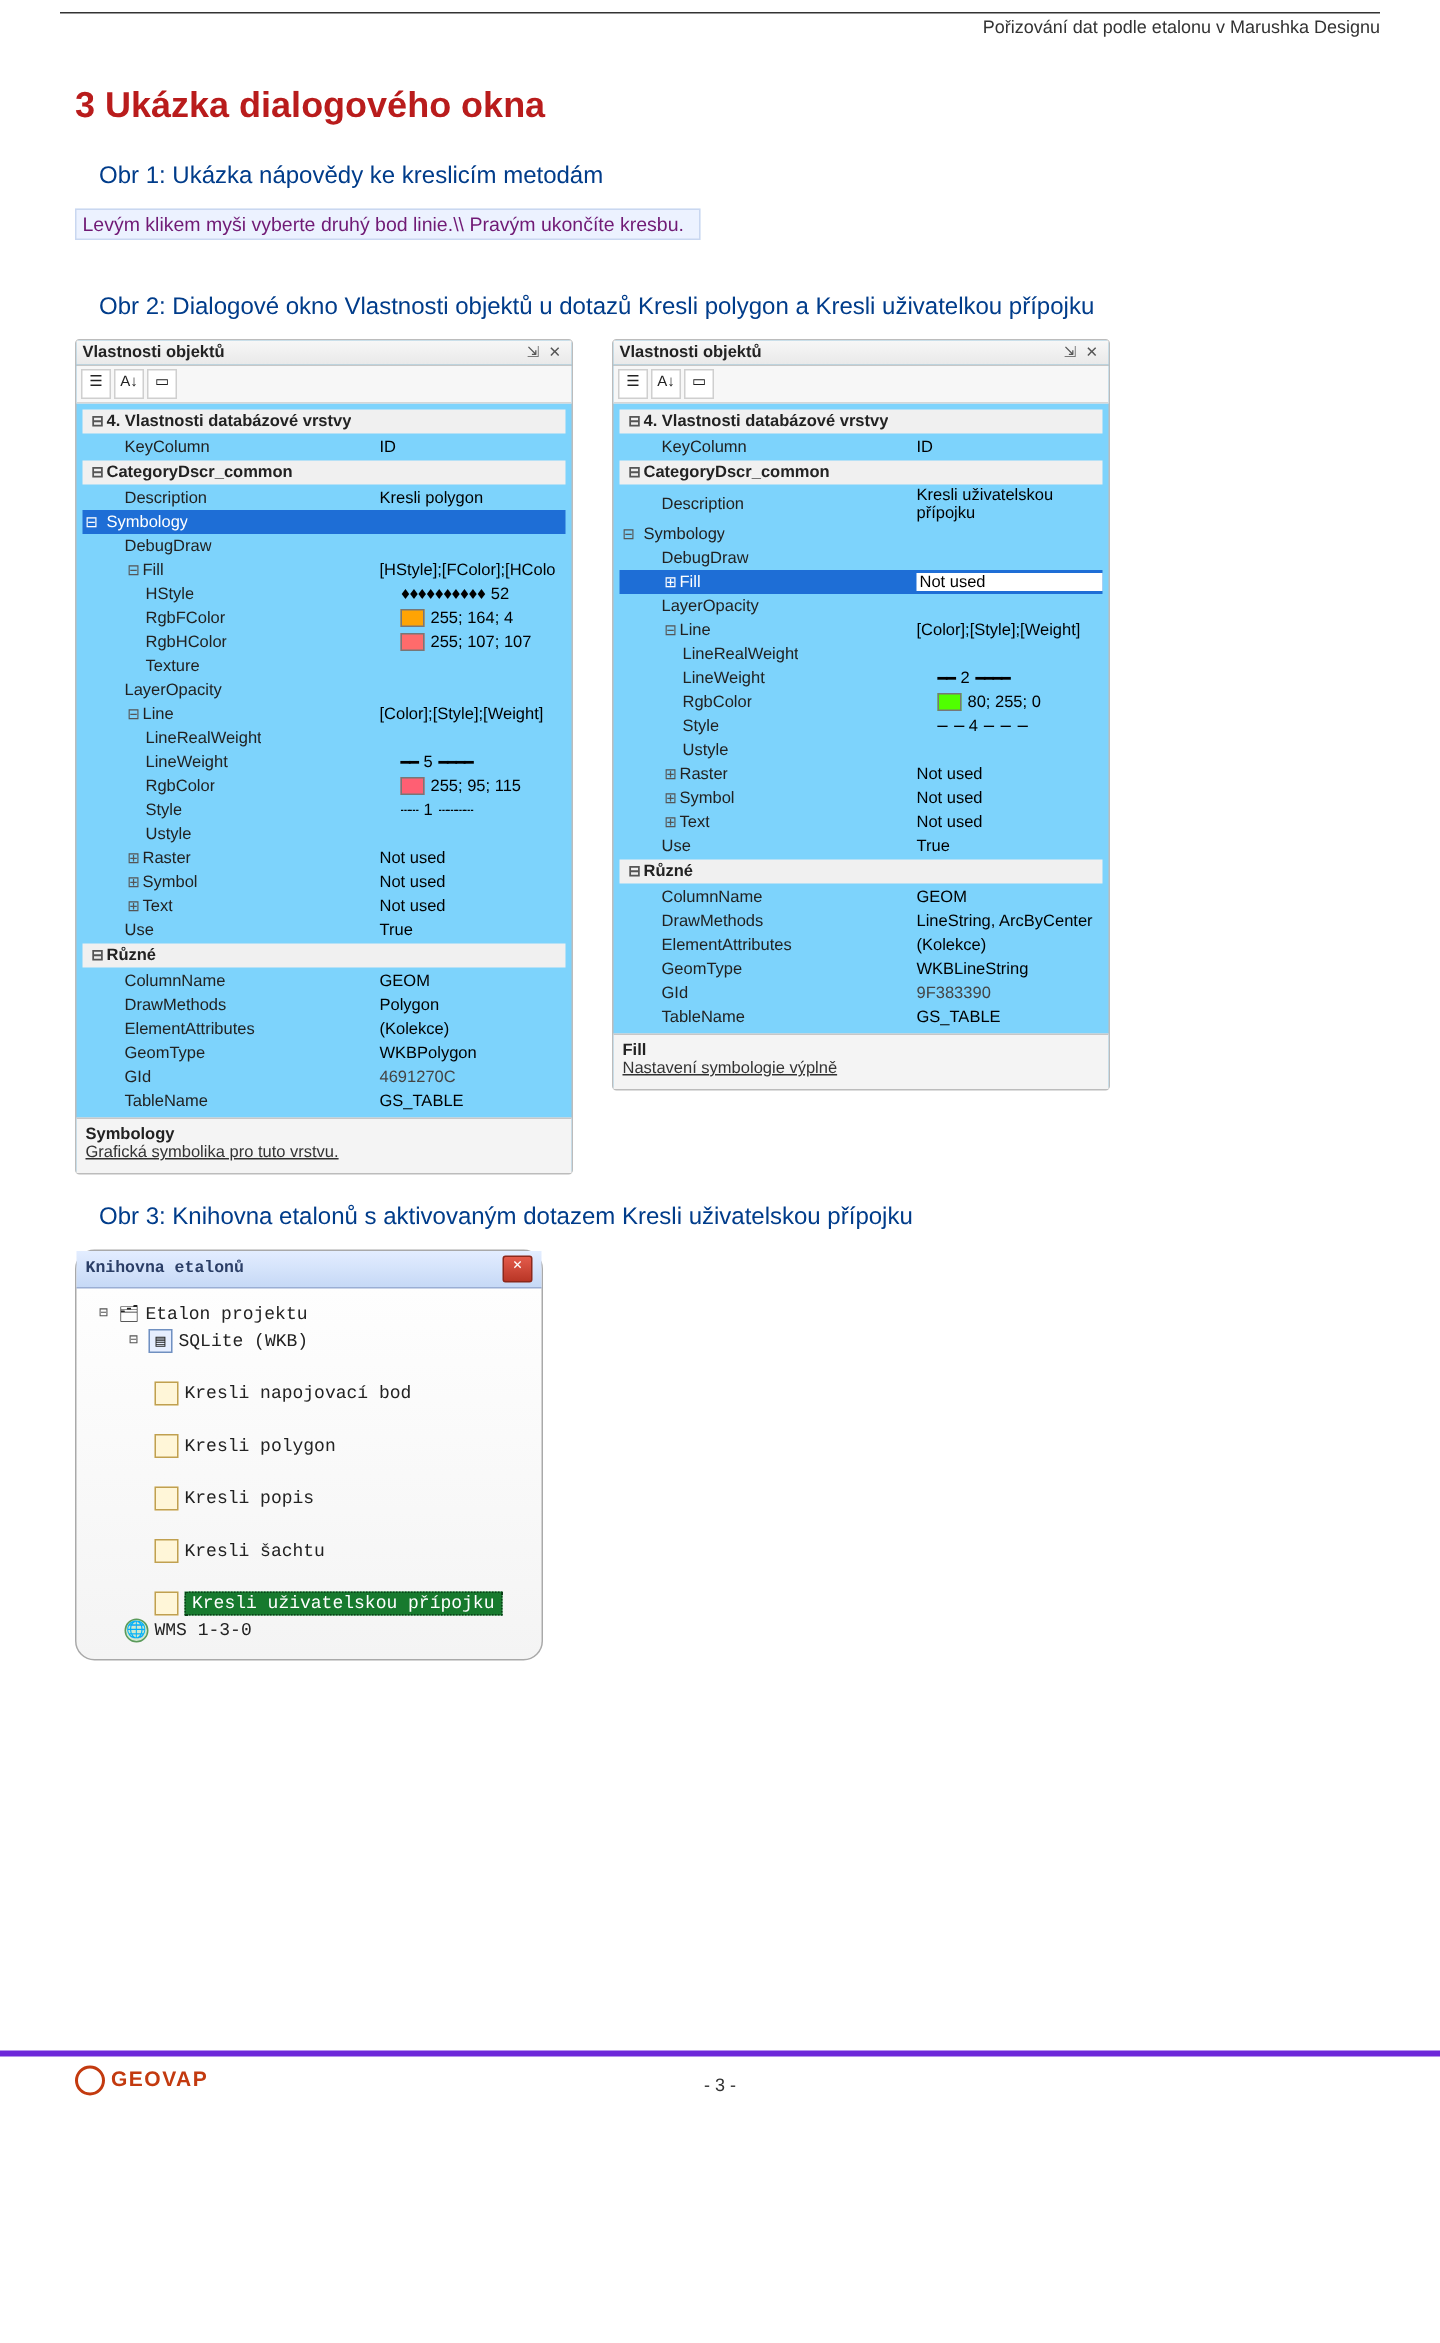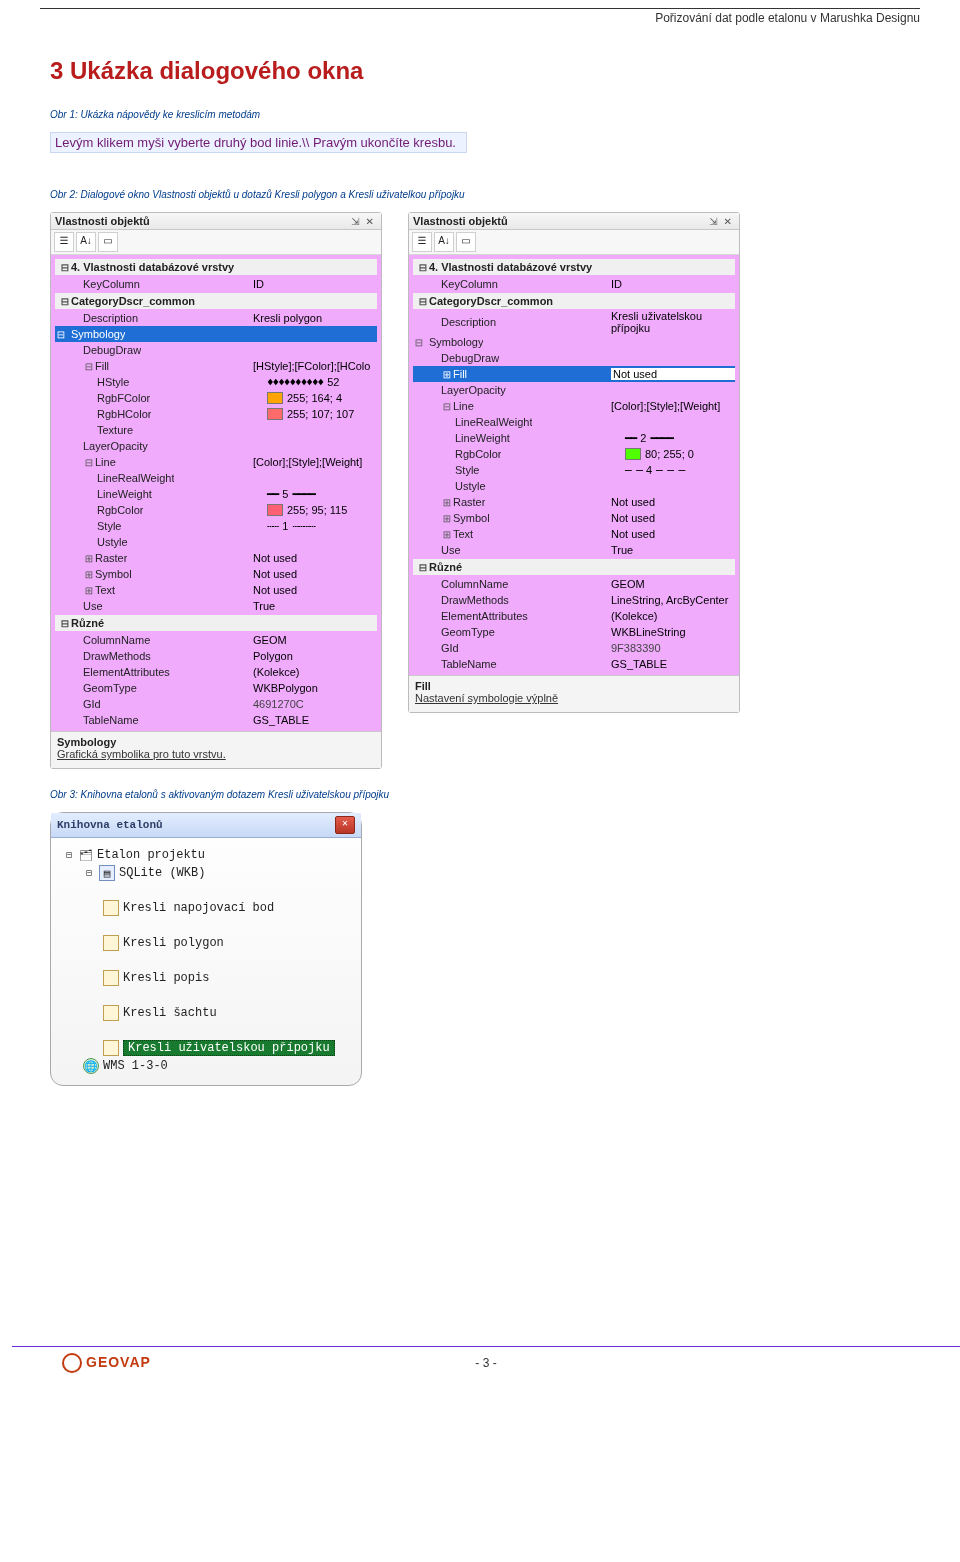--- a/index.html
+++ b/index.html
@@ -1,23 +1,23 @@
 <!DOCTYPE html>
 <html><head>
 <meta charset="utf-8">
 <style>
   body{margin:0;font-family:Arial,Helvetica,sans-serif;font-size:12px;color:#222;width:960px;}
   .header-line{border-bottom:1px solid #333;margin:8px 40px 2px 40px;}
   .header-text{text-align:right;font-size:12px;color:#333;margin:0 40px 6px 0;}
   .page{padding:10px 50px 20px 50px;}
   h1{font-size:24px;font-weight:bold;color:#b91c1c;margin:16px 0 24px 0;}
-  .caption{color:#003c8a;font-size:10px;margin:10px 0 12px 0;font-style:italic;}
+  .caption{color:#003c8a;font-size:16px;margin:10px 0 12px 16px;}
   .hintbar{display:inline-block;background:#ecf2ff;border:1px solid #c9d7f0;color:#701a75;padding:2px 10px 2px 4px;font-size:13px;margin-bottom:26px;}
   .two-panels{display:flex;gap:26px;margin-bottom:20px;align-items:flex-start;}
-  .panel{width:330px;border:1px solid #bcbcbc;border-radius:3px;background:#f0abfc;display:flex;flex-direction:column;}
+  .panel{width:330px;border:1px solid #bcbcbc;border-radius:3px;background:#7dd3fc;display:flex;flex-direction:column;}
   .panel-title{display:flex;align-items:center;background:linear-gradient(#f7f7f7,#e9e9e9);border-bottom:1px solid #c7c7c7;padding:2px 4px;font-size:11px;}
   .panel-title-text{flex:1;font-weight:bold;}
   .pin,.closebtn{font-size:10px;color:#555;padding:0 3px;}
   .toolbar{display:flex;gap:2px;border-bottom:1px solid #d6d6d6;padding:2px 3px;background:#f7f7f7;}
   .toolbtn{width:18px;height:18px;border:1px solid #cfcfcf;background:#fff;font-size:10px;text-align:center;line-height:16px;}
   .grid{padding:3px 4px;font-size:11px;color:#222;}
   .row{display:flex;align-items:center;min-height:16px;}
   .toggle{width:12px;text-align:center;color:#555;font-size:10px;}
   .indent1{padding-left:14px;flex:0 0 170px;display:flex;align-items:center;}
   .indent2{padding-left:28px;flex:0 0 170px;display:flex;align-items:center;}
@@ -38,21 +38,21 @@
   .treewin-title .spacer{flex:1;}
   .redclose{width:18px;height:16px;background:linear-gradient(#e35b4b,#b93626);color:#fff;border:1px solid #8c281b;border-radius:2px;font-size:10px;text-align:center;line-height:14px;}
   .tree{padding:8px 6px 10px 6px;font-size:12px;}
   .trow{display:flex;align-items:center;height:18px;gap:4px;}
   .pad1{padding-left:6px;} .pad2{padding-left:26px;} .pad3{padding-left:46px;margin-top:17px;}
   .icon{width:14px;height:14px;display:inline-flex;align-items:center;justify-content:center;font-size:11px;}
   .file-icon{border:1px solid #c0a050;background:#fff6d8;}
   .db-icon{border:1px solid #7090c0;background:#e6eeff;}
   .globe-icon{border:1px solid #5a9a5a;border-radius:50%;background:#cfe9cf;}
   .sel{background:#177a2e;color:#fff;padding:0 4px;border:1px dotted #0a4018;}
-  .footer{position:relative;margin-top:240px;border-top:1px solid #6d28d9;padding:6px 50px 12px 50px;display:flex;align-items:center;margin-left:12px;}
+  .footer{position:relative;margin-top:240px;border-top:4px solid #6d28d9;padding:6px 50px 12px 50px;display:flex;align-items:flex-end;}
   .logo{font-weight:bold;color:#c33a0f;font-size:14px;letter-spacing:1px;}
   .logo::before{content:"";display:inline-block;width:16px;height:16px;border:2px solid #c33a0f;border-radius:50%;margin-right:4px;vertical-align:middle;}
   .pagenum{position:absolute;left:0;right:0;text-align:center;font-size:12px;color:#333;}
 </style>
 </head>
 <body>
 
 <div class="header-line"></div>
 <div class="header-text">Pořizování dat podle etalonu v Marushka Designu</div>
 

